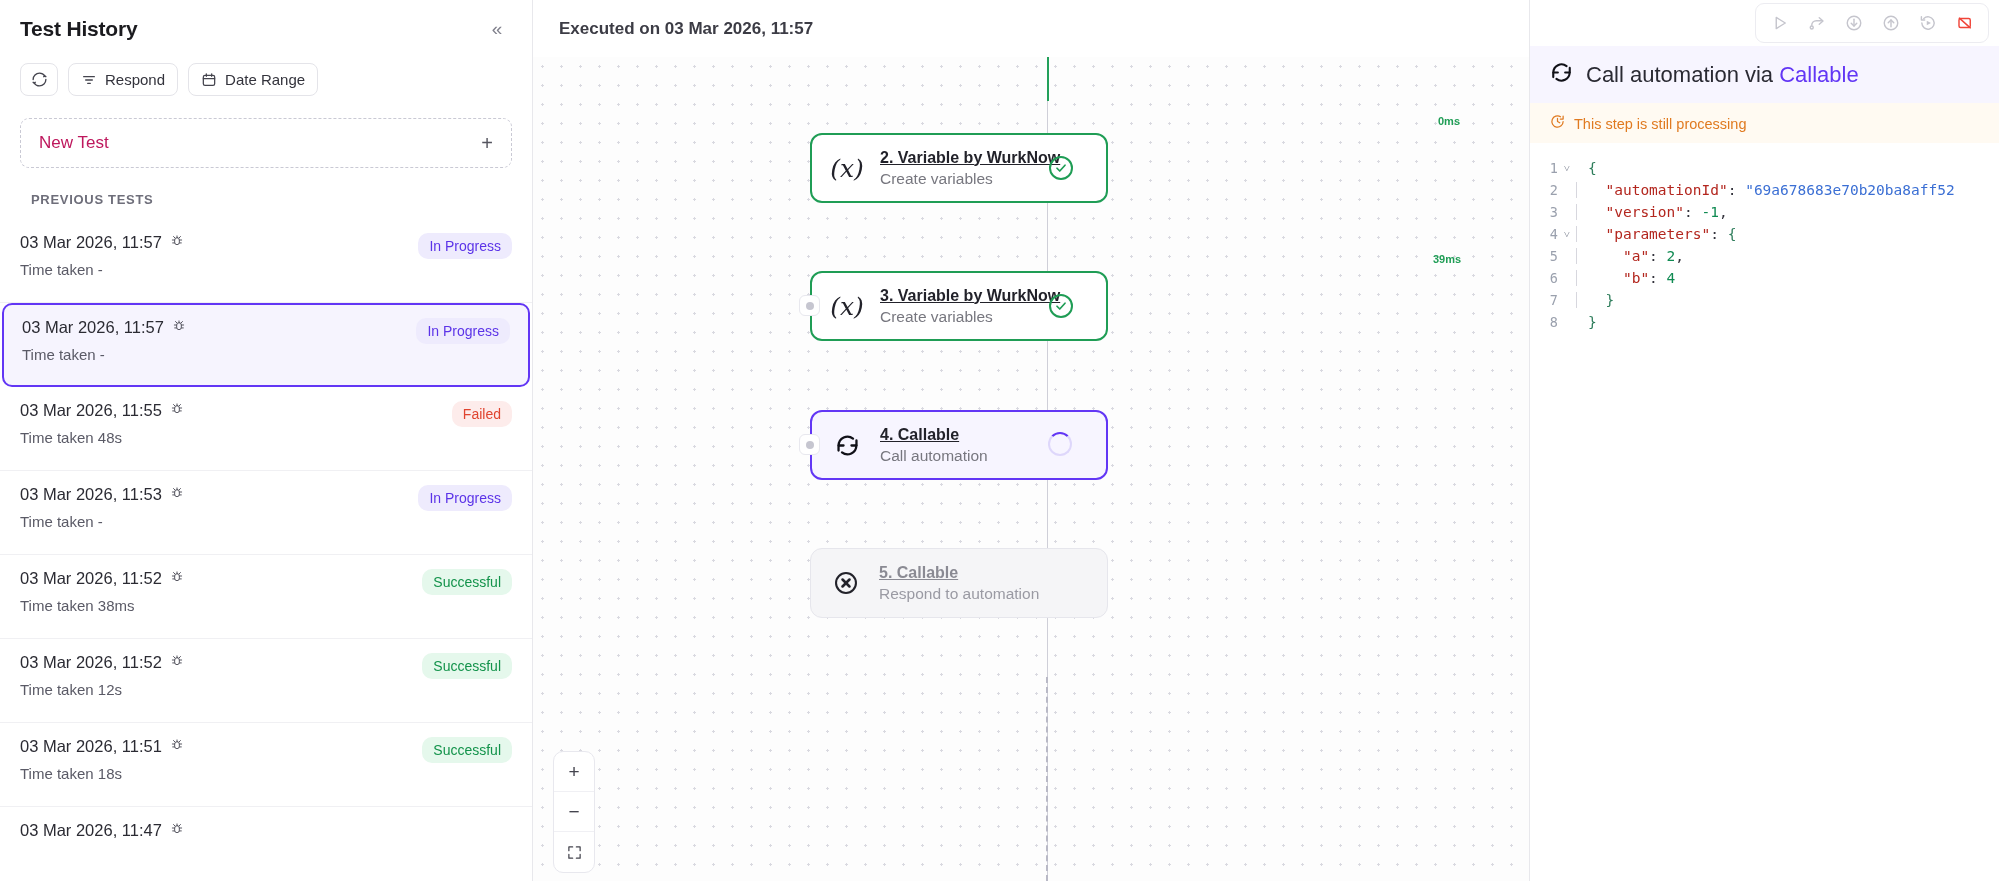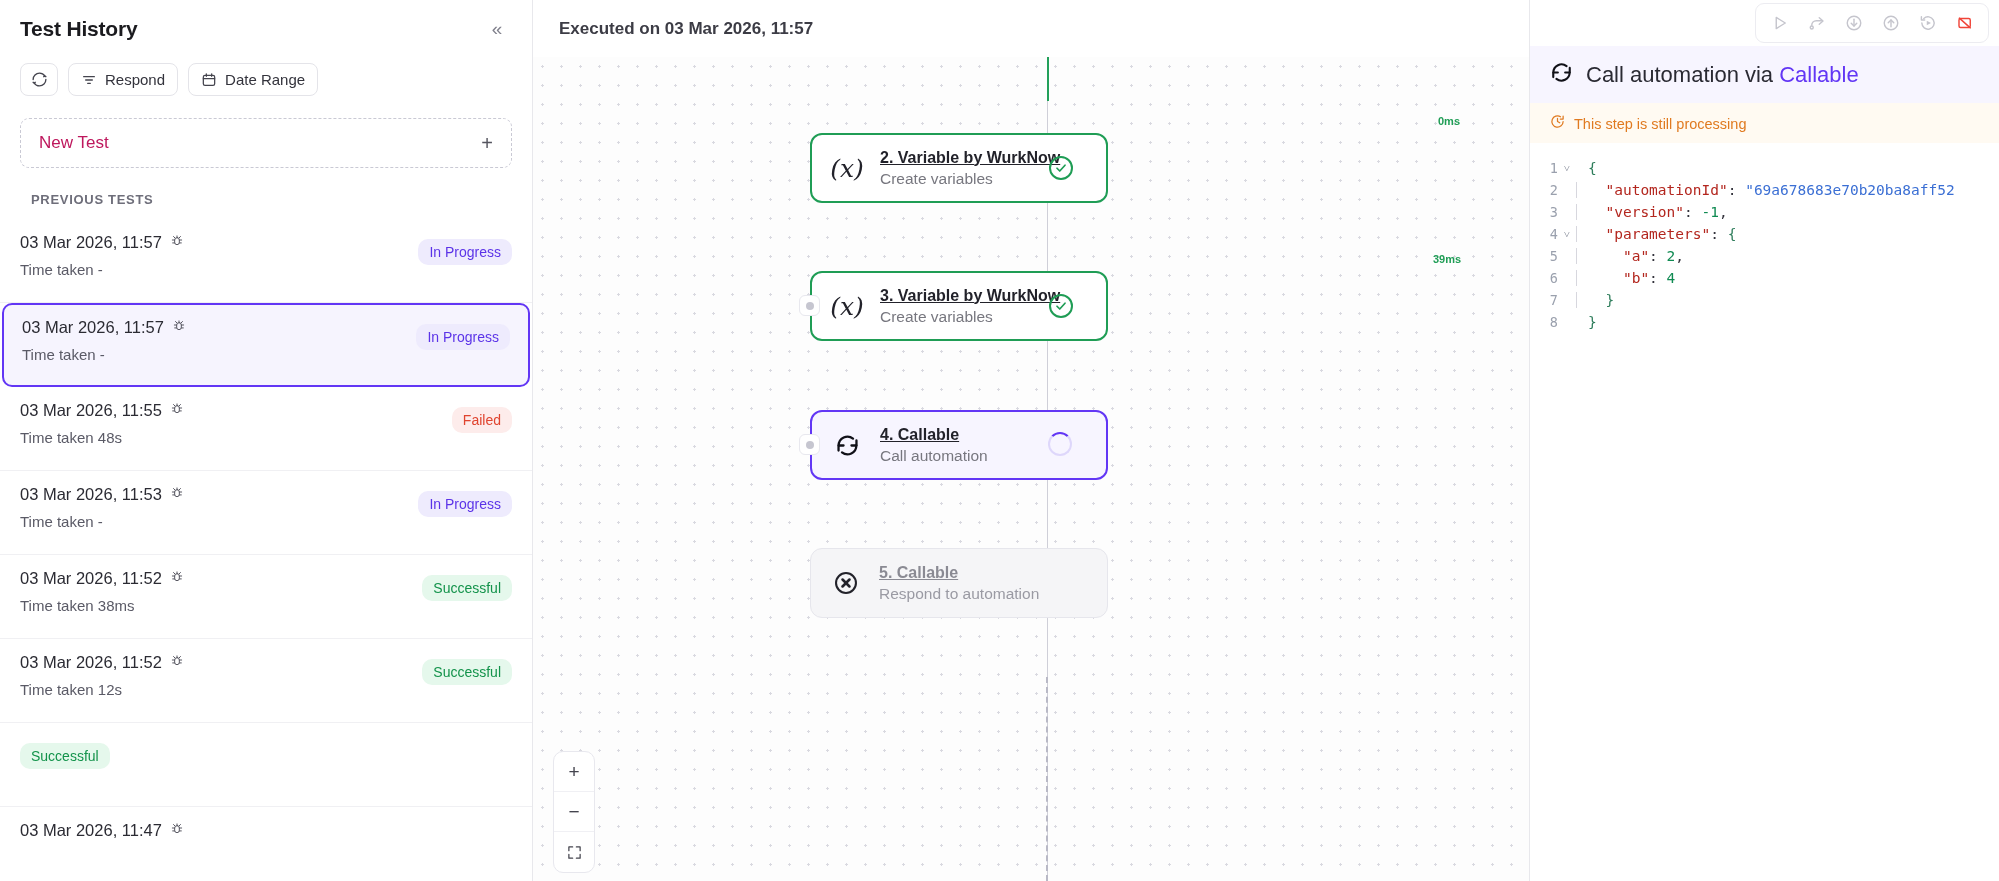--- a/index.html
+++ b/index.html
@@ -70,21 +70,21 @@
     padding: 13px 18px 15px 18px;
   }
   .tr-left { display: flex; flex-direction: column; gap: 9px; }
   .tr-date { font-size: 16.5px; color: #2b2b33; display: flex; gap: 8px; }
   .bug-icon { color: #55555f; display: inline-flex; }
   .tr-time { font-size: 15px; color: #5a5a66; }
 
   .badge {
     font-size: 14px; font-weight: 500;
     border-radius: 10px; padding: 5px 11px;
-    white-space: nowrap; margin-top: 6px;
+    white-space: nowrap; 
   }
   .badge.inprogress { background: #eeebfd; color: #5b33e8; }
   .badge.failed     { background: #fdeceb; color: #e0442f; }
   .badge.successful { background: #e5f8ec; color: #13934b; }
 
   
   .canvas {
     position: relative; flex: 1; height: 881px; overflow: hidden; background: #ffffff;
   }
   .canvas-header {
@@ -363,20 +363,32 @@
                   <rect x="8" y="8" width="8" height="12" rx="4"></rect>
                   <path d="M8 12H4M16 12h4M8.5 8.5 6 6M15.5 8.5 18 6M8 17H4.6M16 17h3.4M12 8V5"></path>
                 </svg>
               </span>
             </div>
             <div class="tr-time">Time taken 12s</div>
           </div>
           <div class="badge successful">Successful</div>
         </div>
         <div class="test-row">
+          <div class="tr-left">
+            <div class="tr-date">
+              <span>03 Mar 2026, 11:51</span>
+              <span class="bug-icon">
+                <svg width="14" height="14" viewBox="0 0 24 24" fill="none" stroke="#55555f" stroke-width="1.7" stroke-linecap="round">
+                  <rect x="8" y="8" width="8" height="12" rx="4"></rect>
+                  <path d="M8 12H4M16 12h4M8.5 8.5 6 6M15.5 8.5 18 6M8 17H4.6M16 17h3.4M12 8V5"></path>
+                </svg>
+              </span>
+            </div>
+            <div class="tr-time">Time taken 18s</div>
+          </div>
           <div class="badge successful">Successful</div>
         </div>
         <div class="test-row">
           <div class="tr-left">
             <div class="tr-date">
               <span>03 Mar 2026, 11:47</span>
               <span class="bug-icon">
                 <svg width="14" height="14" viewBox="0 0 24 24" fill="none" stroke="#55555f" stroke-width="1.7" stroke-linecap="round">
                   <rect x="8" y="8" width="8" height="12" rx="4"></rect>
                   <path d="M8 12H4M16 12h4M8.5 8.5 6 6M15.5 8.5 18 6M8 17H4.6M16 17h3.4M12 8V5"></path>

